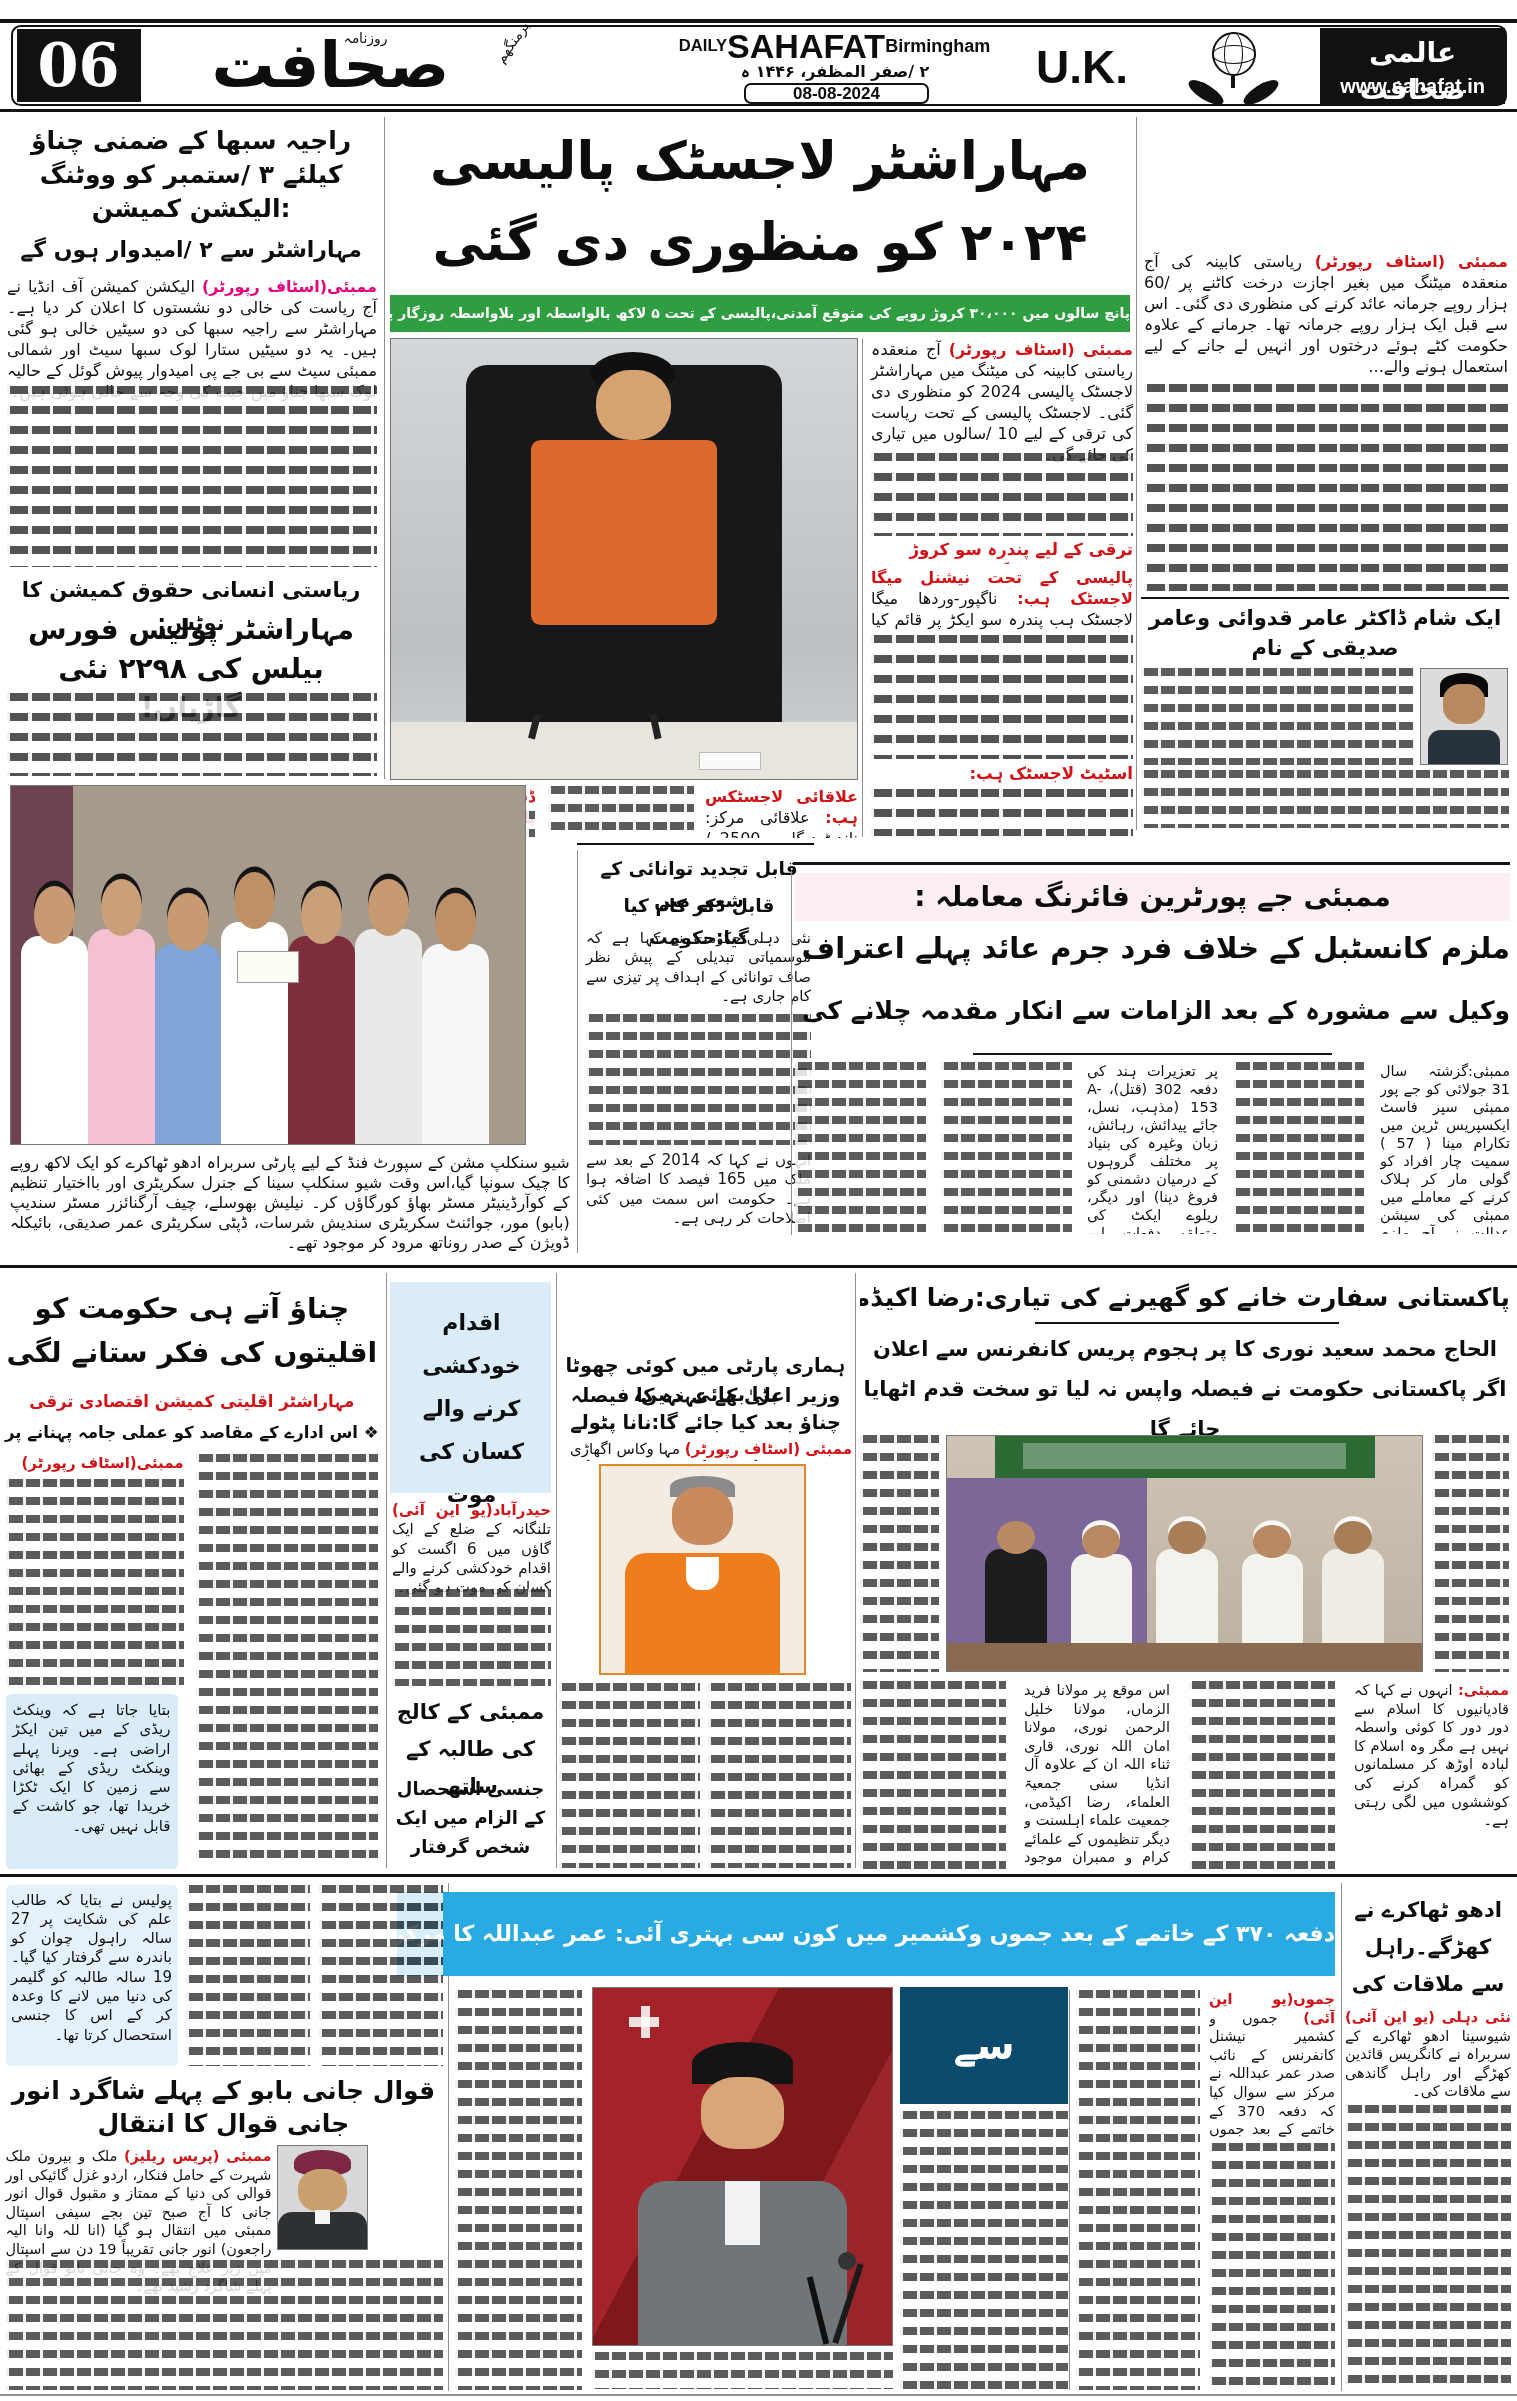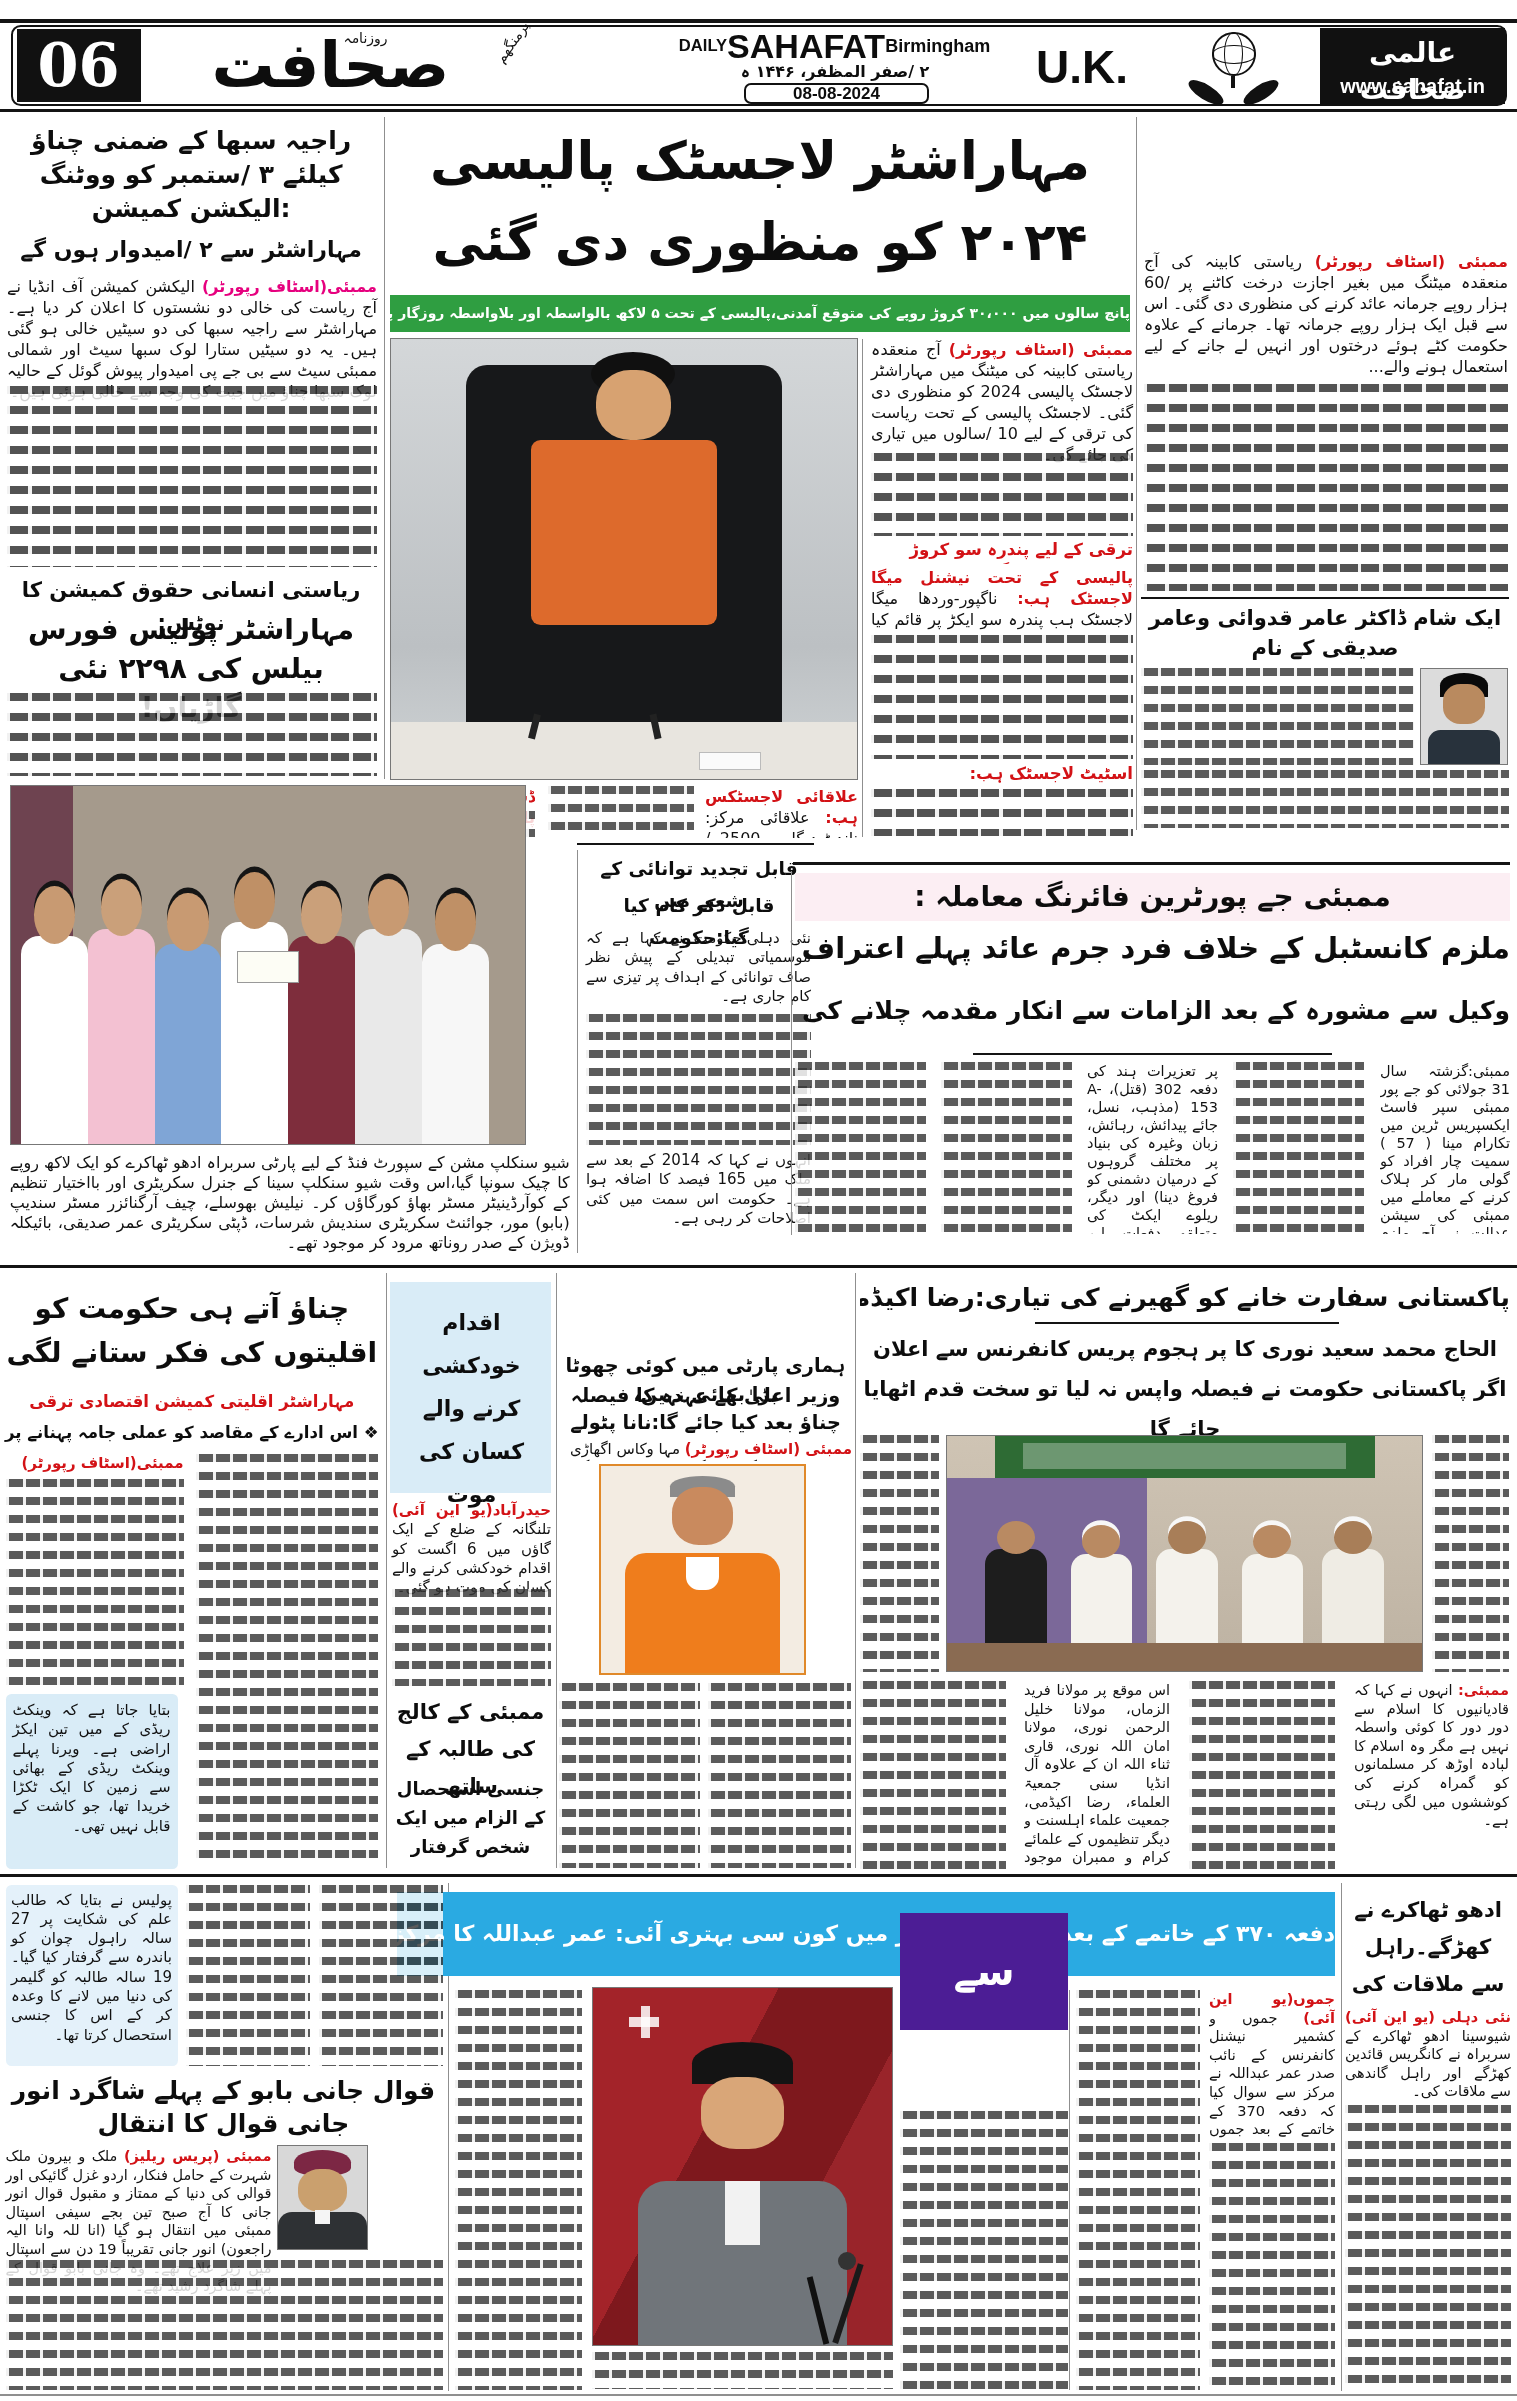--- a/index.html
+++ b/index.html
@@ -236,21 +236,21 @@
     <span class="red hd">ممبئی:</span>
     <span>انہوں نے کہا کہ قادیانیوں کا اسلام سے دور دور کا کوئی واسطہ نہیں ہے مگر وہ اسلام کا لبادہ اوڑھ کر مسلمانوں کو گمراہ کرنے کی کوششوں میں لگی رہتی ہے۔</span>
   </div>
 
   <div class="abs rule" style="left:0;top:1874px;width:1518px;height:2.8px"></div>
   <div class="abs vr" style="left:448px;top:1883px;width:1.4px;height:508px"></div>
   <div class="abs vr" style="left:1341px;top:1883px;width:1.4px;height:508px"></div>
   <div class="abs vr" style="left:1069px;top:1990px;width:1.4px;height:400px"></div>
 
   <div class="abs u hd wt nowrap" style="left:397px;top:1892px;width:938px;height:84px;background:#2aaae2;font-size:22px;line-height:84px">دفعہ ۳۷۰ کے خاتمے کے بعد جموں وکشمیر میں کون سی بہتری آئی: عمر عبداللہ کا مرکز سے سوال</div>
-  <div class="abs u hd wt" style="left:900px;top:1913px;width:168px;height:117px;background:#4c1d95;font-size:39px;line-height:117px">سے سوال</div>
+  <div class="abs u hd wt" style="left:900px;top:1987px;width:168px;height:117px;background:#0c4a6e;font-size:39px;line-height:117px">سے سوال</div>
   <div class="abs gx26" style="left:900px;top:2111px;width:168px;height:279px"></div>
 
   <div class="abs box" style="left:592px;top:1987px;width:301px;height:359px;background:linear-gradient(118deg,#a32329 0 38%,#7e181d 38% 68%,#99242a 68%)">
     <div class="abs" style="left:12%;top:8%;width:10%;height:3%;background:rgba(255,255,255,.85)"></div>
     <div class="abs" style="left:16%;top:5%;width:3%;height:9%;background:rgba(255,255,255,.85)"></div>
     <div class="abs" style="left:33%;top:15%;width:34%;height:12%;background:#141414;border-radius:50% 50% 0 0"></div>
     <div class="abs" style="left:36%;top:25%;width:28%;height:20%;background:#d9a678;border-radius:42%"></div>
     <div class="abs" style="left:15%;bottom:0;width:70%;height:46%;background:#70757a;border-radius:28px 28px 0 0"></div>
     <div class="abs" style="left:44%;bottom:28%;width:12%;height:18%;background:#f2f2f2"></div>
     <div class="abs" style="right:14%;bottom:0;width:5.5px;height:83px;background:#1a1a1a;transform:rotate(18deg)"></div>

